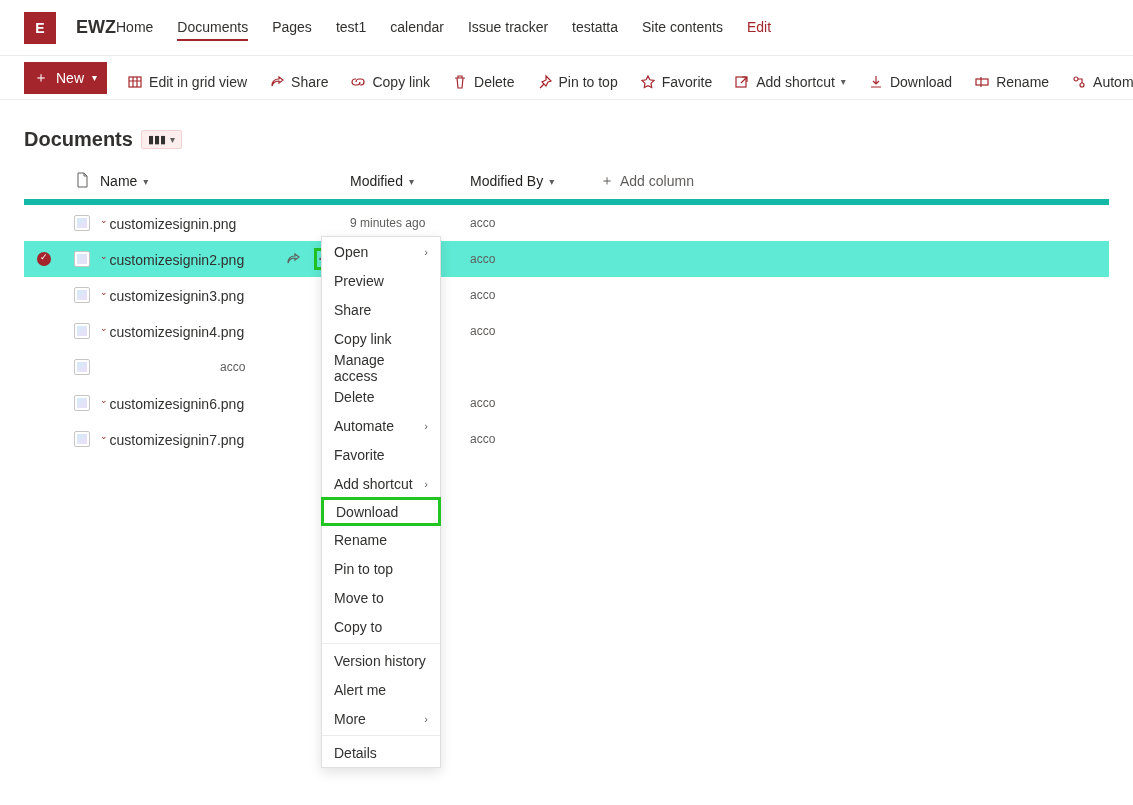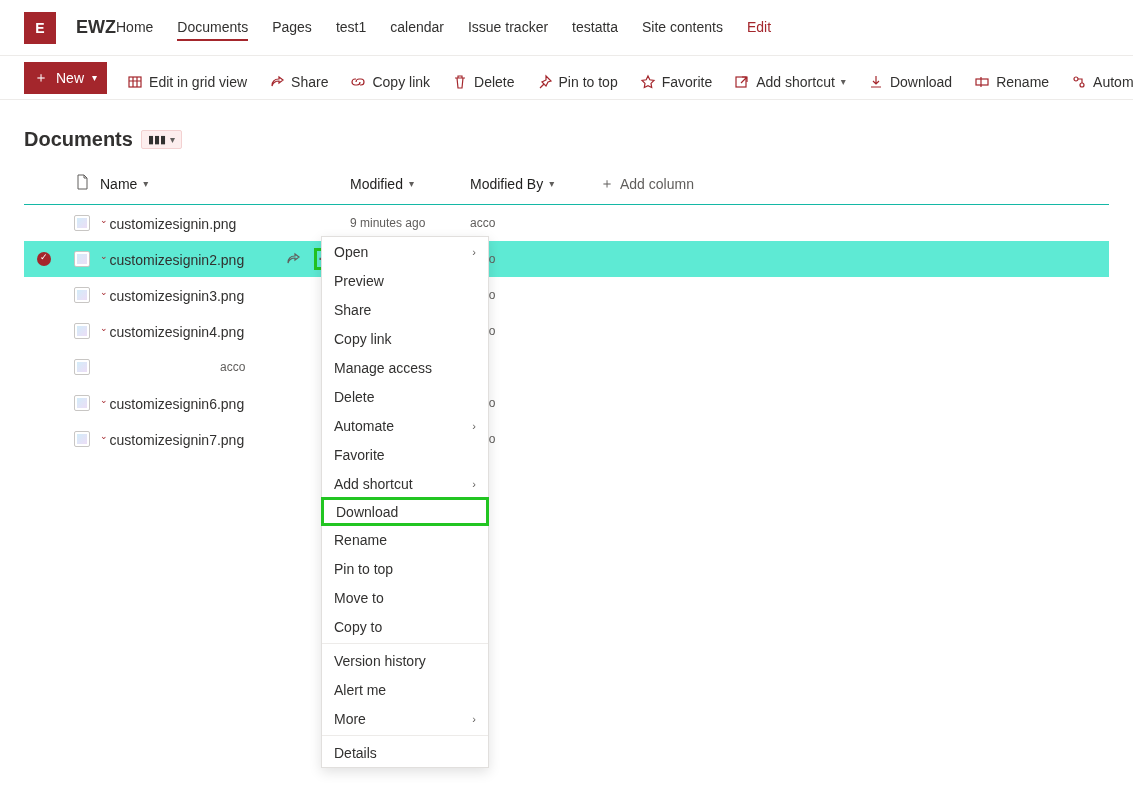--- a/index.html
+++ b/index.html
@@ -110,21 +110,21 @@
   }
 
   
   .doc-table {
     padding: 0 24px;
   }
   .tbl-header, .tbl-row {
     display: flex;
     align-items: center;
     height: 42px;
-    border-bottom: 1px solid #14b8a6;
+    border-bottom: 6px solid #14b8a6;
   }
   .tbl-header {
     font-size: 14px;
     color: #201f1e;
   }
   .col-sel   { width: 40px; display:flex; justify-content:center; }
   .col-type  { width: 36px; display:flex; justify-content:center; }
   .col-name  { width: 250px; display:flex; align-items:center; gap:6px; }
   .col-mod   { width: 120px; }
   .col-modby { width: 130px; }
@@ -183,21 +183,21 @@
   }
   .highlight-box {
     border: 3px solid #22c522;
   }
 
   
   .context-menu {
     position: absolute;
     top: 236px;
     left: 321px;
-    width: 168px;
+    width: 120px;
     background: #fff;
     border: 1px solid #e1dfdd;
     box-shadow: 0 4px 12px rgba(0,0,0,0.12);
     z-index: 50;
   }
   .cm-item {
     height: 29px;
     display:flex;
     align-items:center;
     padding: 0 12px;

